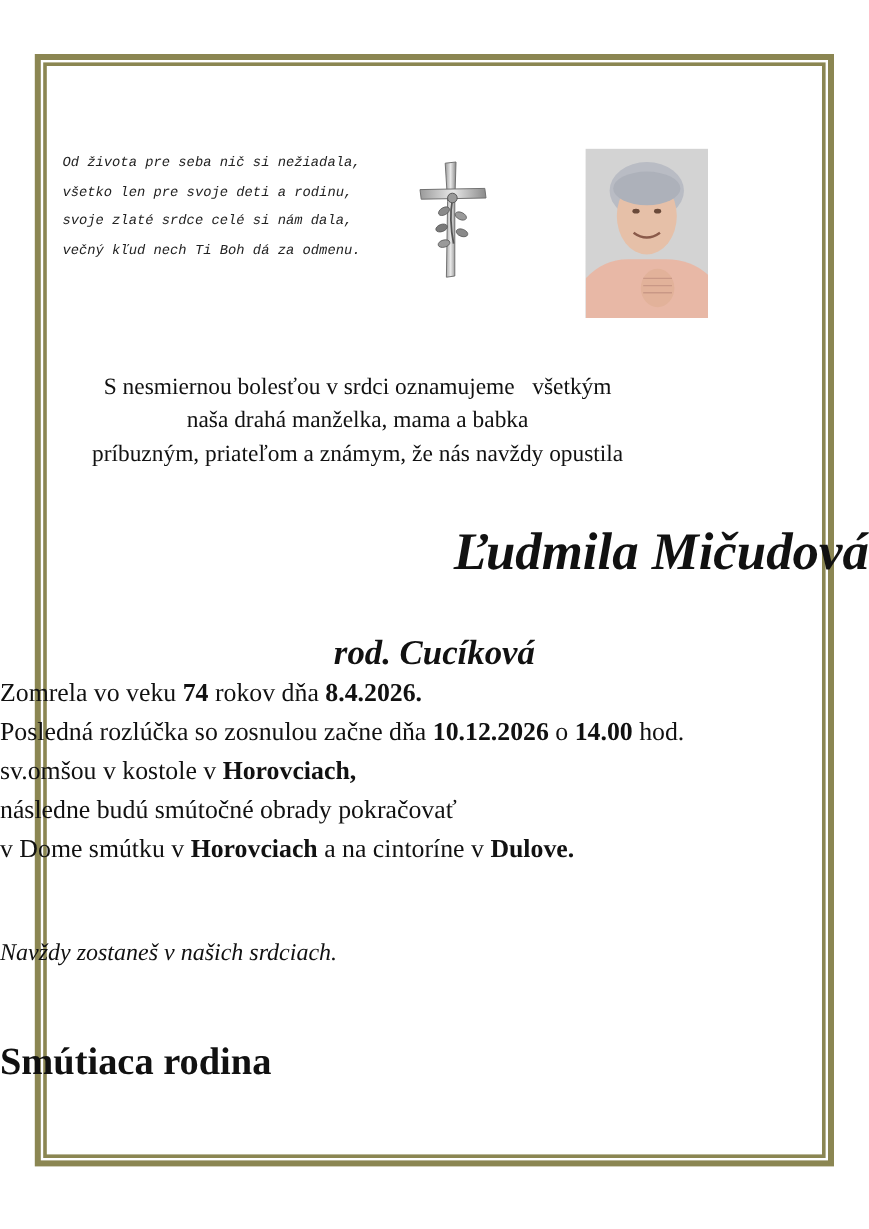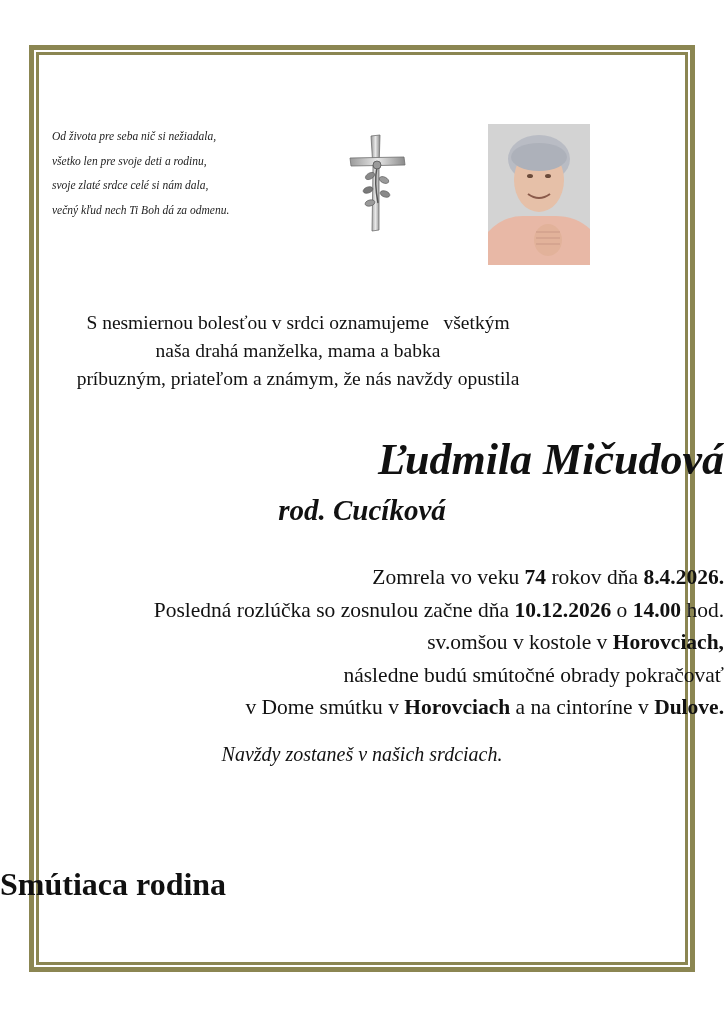--- a/index.html
+++ b/index.html
@@ -1,29 +1,29 @@
 <!DOCTYPE html>
 <html><head>
 <meta charset="utf-8">
 <style>
   html, body { margin:0; padding:0; }
   body { width:724px; height:1024px; background:#ffffff; position:relative; overflow:hidden; font-family:"Liberation Serif", serif; color:#111; }
   .frame-outer { position:absolute; left:29px; top:45px; width:666px; height:927px; box-sizing:border-box; border:5px solid #8b8652; }
   .frame-inner { position:absolute; left:36px; top:52px; width:652px; height:913px; box-sizing:border-box; border:3px solid #8b8652; }
-  .poem { position:absolute; left:52px; top:124px; font-family:Liberation Serif, serif; font-style:italic; font-size:11.5px; line-height:24.5px; color:#222; }
+  .poem { position:absolute; left:52px; top:124px; font-family:Liberation Mono, monospace; font-style:italic; font-size:11.5px; line-height:24.5px; color:#222; }
   .poem div { white-space:nowrap; }
   .cross { position:absolute; left:344px; top:128px; width:68px; height:112px; }
   .photo { position:absolute; left:488px; top:124px; width:102px; height:141px; overflow:hidden; background:linear-gradient(#d9d9d9,#c9c9c9); }
   .intro { position:absolute; left:0; width:596px; top:309px; text-align:center; font-size:19.5px; line-height:28px; }
   .name { position:absolute; left:0; width:724px; top:432px; text-align:right; font-size:44px; font-weight:bold; font-style:italic; line-height:56px; }
-  .maiden { position:absolute; left:0; width:724px; top:490px; text-align:center; font-size:29px; font-weight:bold; font-style:italic; line-height:40px; }
-  .details { position:absolute; left:0; width:724px; top:561px; text-align:right; font-size:21.5px; line-height:32.6px; }
+  .maiden { position:absolute; left:0; width:724px; top:524px; text-align:center; font-size:29px; font-weight:bold; font-style:italic; line-height:40px; }
+  .details { position:absolute; left:0; width:724px; top:561px; text-align:left; font-size:21.5px; line-height:32.6px; }
   .details div { white-space:nowrap; }
   .details b { font-weight:bold; }
-  .farewell { position:absolute; left:0; width:724px; top:743px; text-align:center; font-size:20px; font-style:italic; }
+  .farewell { position:absolute; left:0; width:724px; top:783px; font-size:20px; font-style:italic; }
   .signature { position:absolute; left:0; width:724px; top:866px; text-align:left; font-size:32px; font-weight:bold; }
 </style>
 </head>
 <body>
 
 <div class="frame-outer"></div>
 <div class="frame-inner"></div>
 
 <div class="poem">
   <div>Od života pre seba nič si nežiadala,</div>

